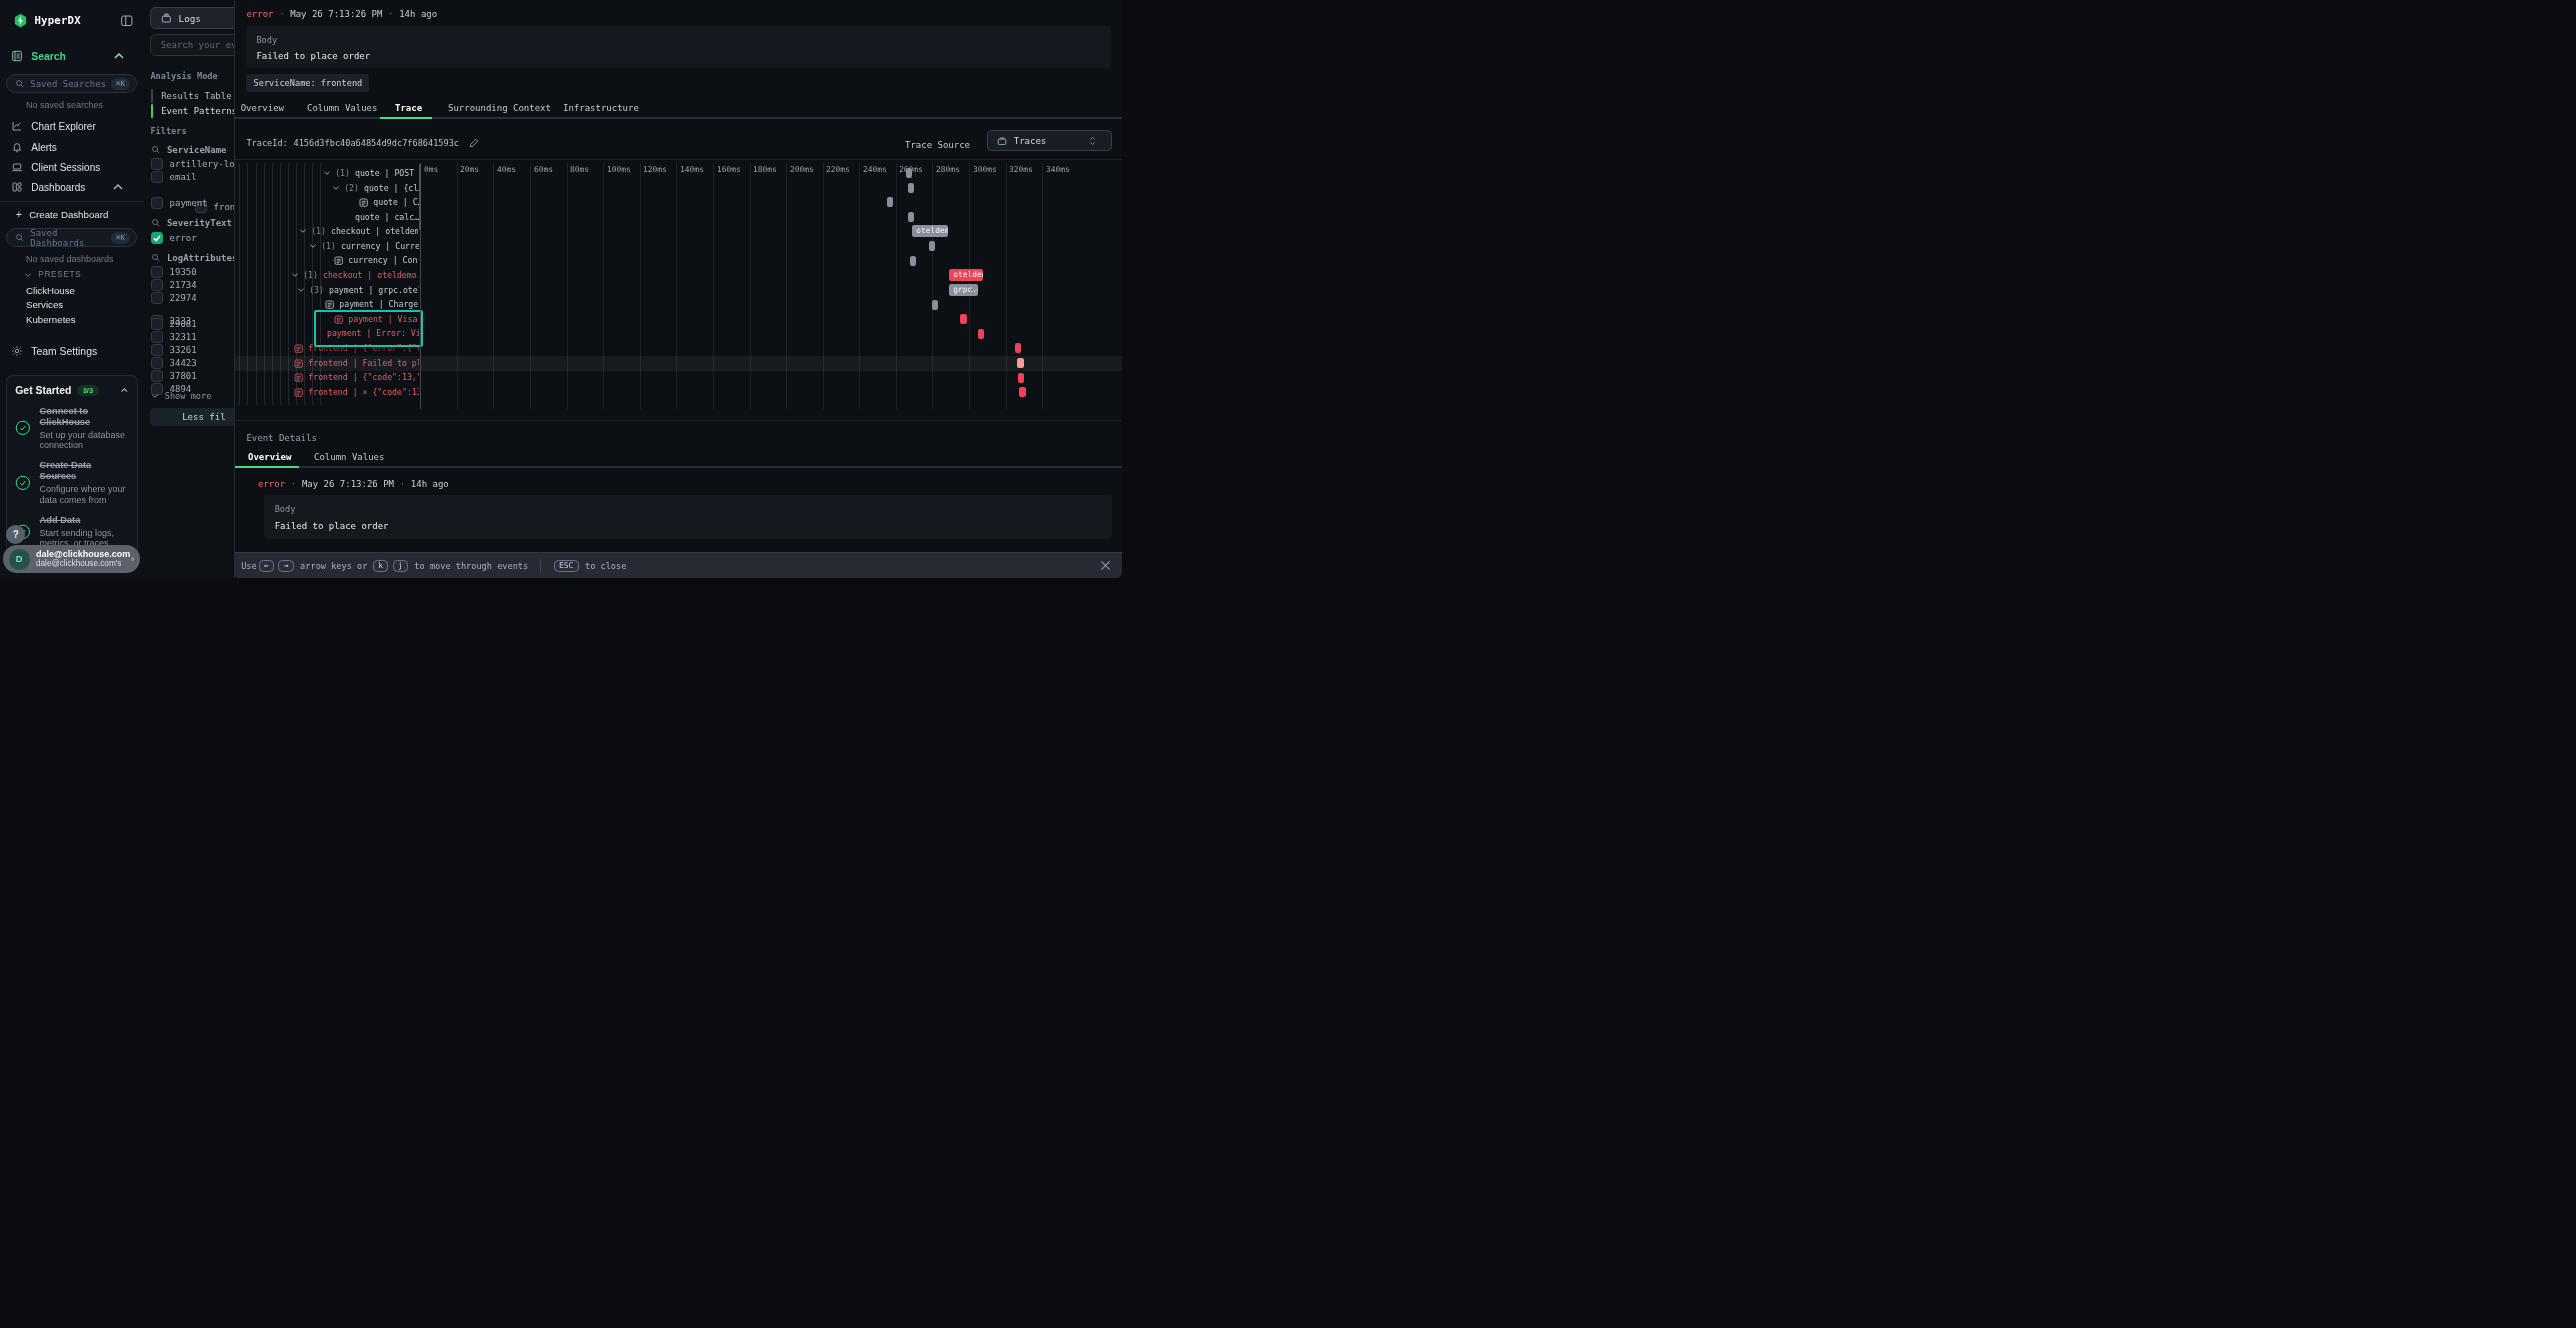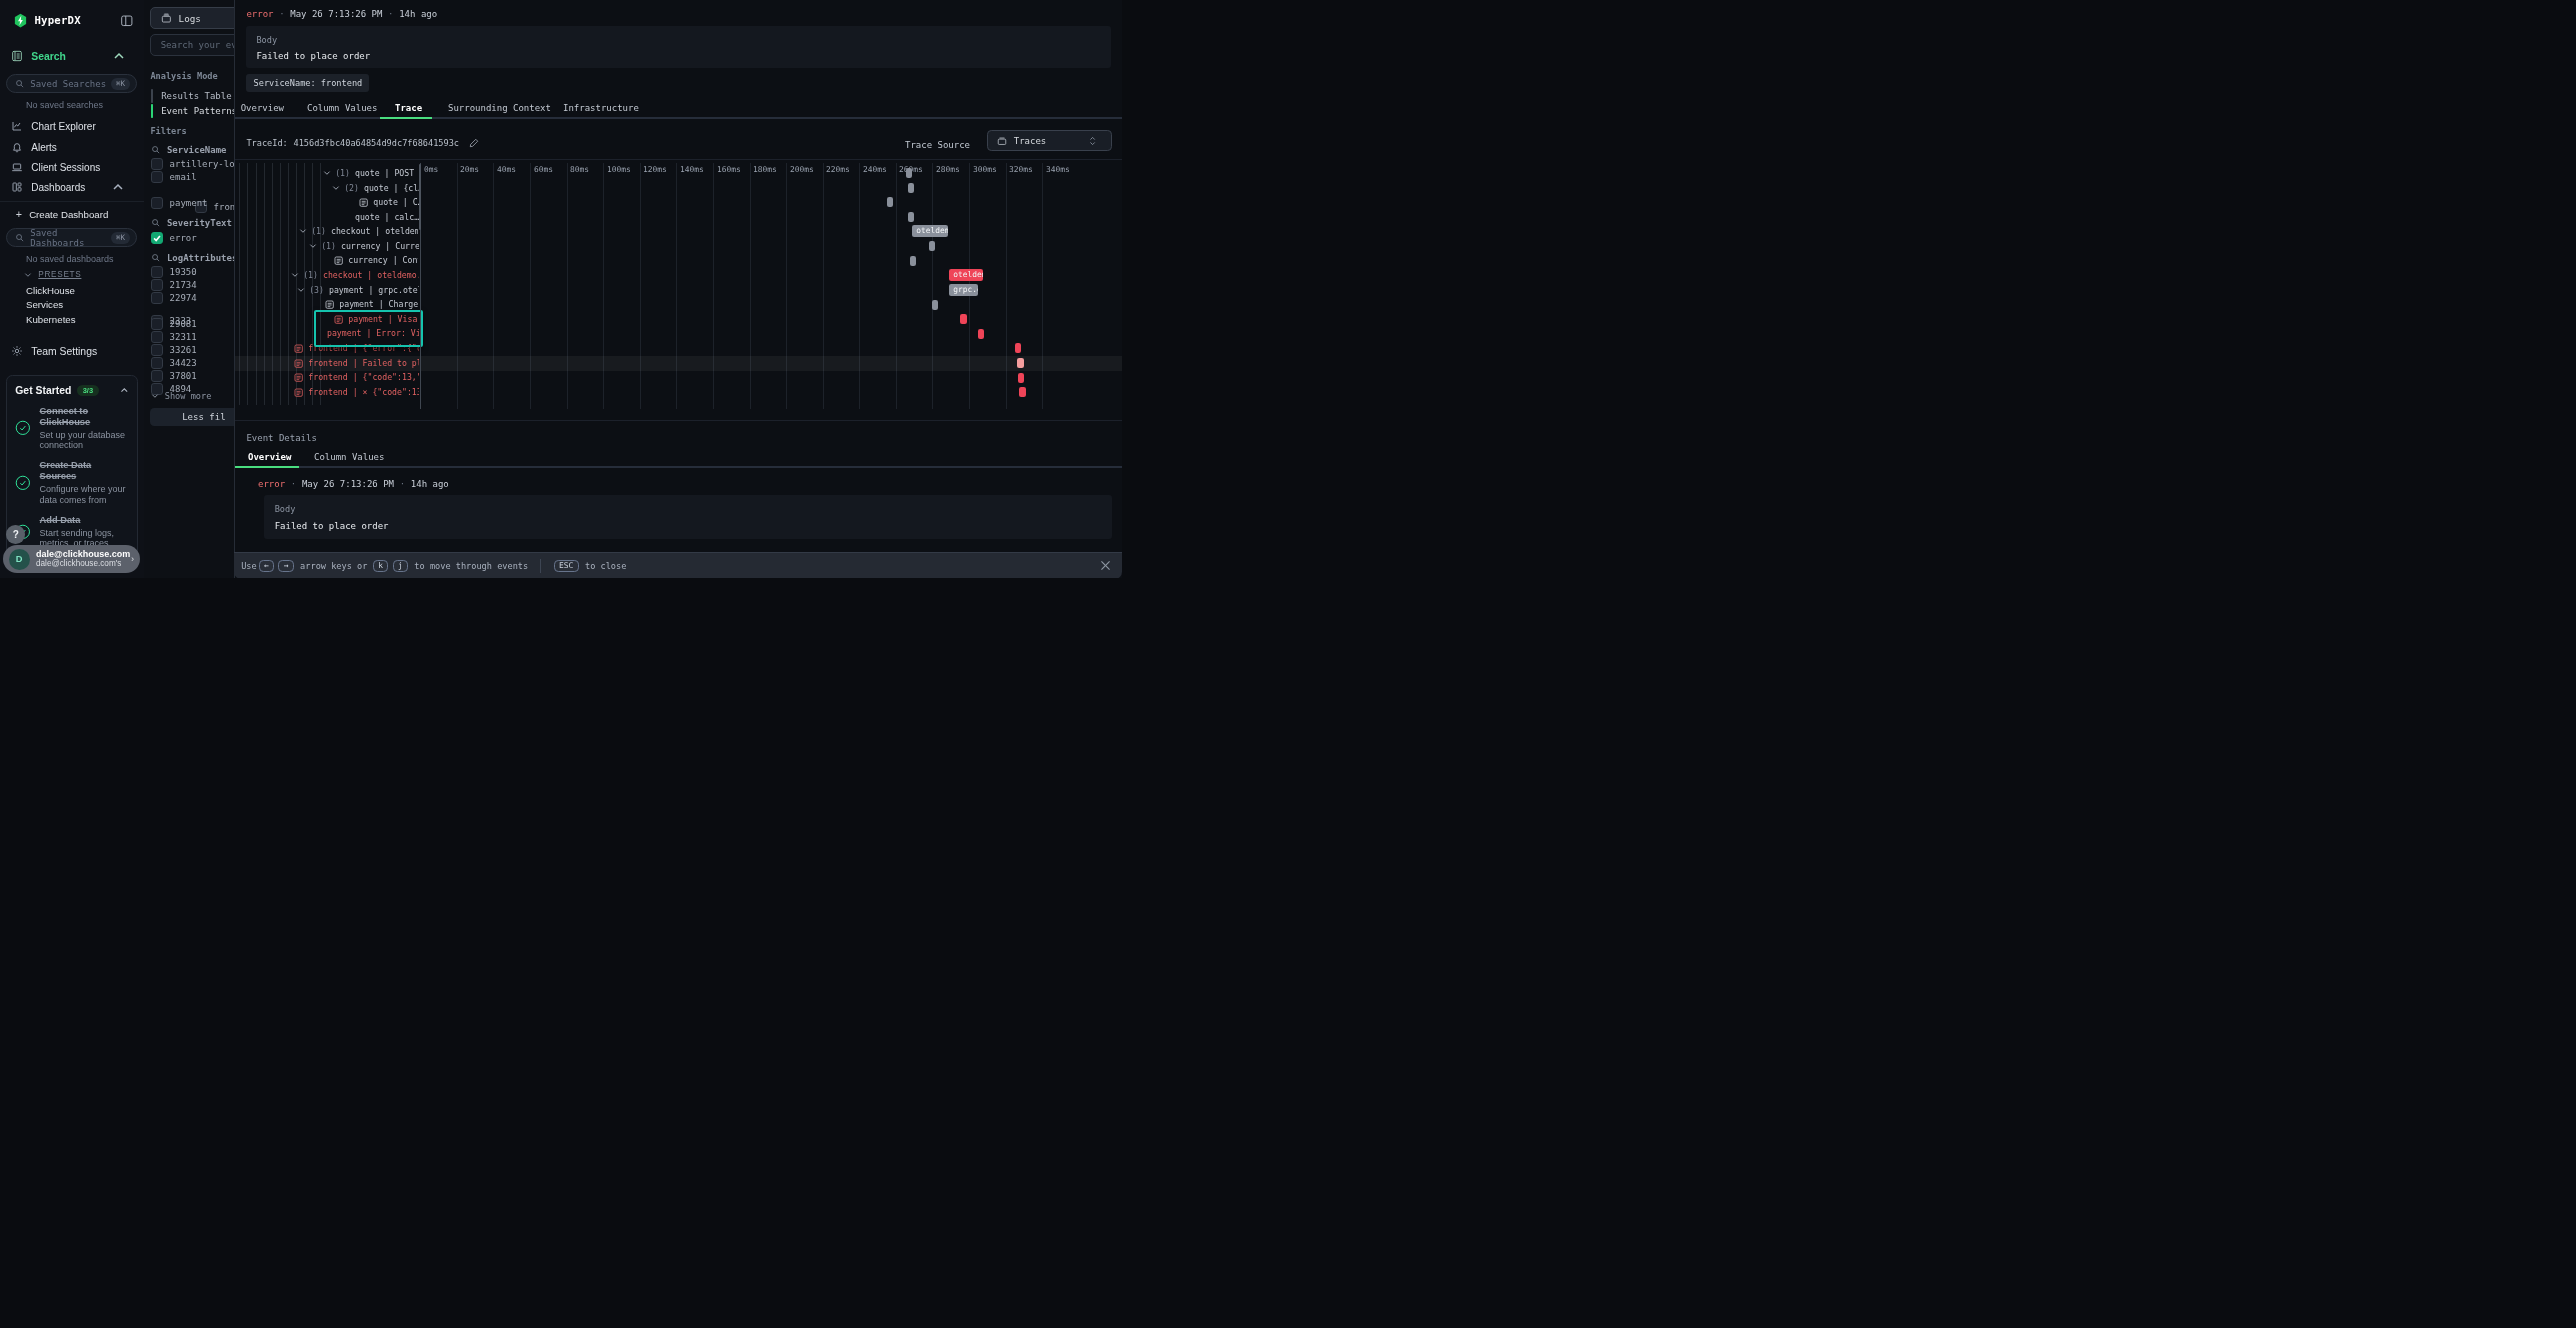--- a/index.html
+++ b/index.html
@@ -28,21 +28,21 @@
   .pill .ph{color:#687284;font-size:9px;flex:1;font-family:"DejaVu Sans Mono",monospace;}
   .pill .kbd-badge{background:#232a35;border-radius:7.2px;color:#8a93a2;font-size:7.5px;padding:1.4px 5px;font-family:"DejaVu Sans Mono",monospace;}
   .muted-line{color:#6f7889;font-size:9px;}
   .nav-item{position:absolute;left:0;width:144px;height:20px;display:flex;align-items:center;padding-left:10.7px;box-sizing:border-box;cursor:pointer;}
   .nav-item .icn{width:12px;height:12px;color:#a8b1bf;margin-right:8.6px;}
   .nav-item .lbl{font-size:10px;color:#dde1e7;}
   .sep{position:absolute;left:0;width:144px;height:0.7px;background:#1b2028;}
   .create-dash{position:absolute;left:15.7px;display:flex;align-items:center;cursor:pointer;color:#e2e5ea;font-size:9.7px;}
   .create-dash .plus{margin-right:7.2px;color:#cfd4db;font-size:10.7px;}
   .preset-item{position:absolute;left:26px;font-size:9.7px;color:#dde1e7;cursor:pointer;}
-  .presets-row{position:absolute;left:24px;display:flex;align-items:flex-end;color:#78818f;cursor:pointer;text-decoration:underline;}
+  .presets-row{position:absolute;left:24px;display:flex;align-items:flex-end;color:#78818f;cursor:pointer;}
   .presets-row .icn{width:7.9px;height:7.9px;margin-right:6.4px;color:#78818f;}
   .presets-row .cap{font-size:8.2px;letter-spacing:0.7px;}
   
   #gs-card{left:5.7px;top:375px;width:132px;background:#10141b;border:0.7px solid #232933;border-radius:6.4px;padding:8.6px 8.6px 7.2px 8.6px;box-sizing:border-box;}
   .gs-head{display:flex;align-items:center;}
   .gs-title{font-weight:bold;font-size:10.4px;color:#f2f4f6;}
   .gs-badge{margin-left:5.7px;background:#16301f;color:#4ade80;font-size:7.5px;font-weight:bold;border-radius:6.4px;padding:1.4px 5.7px;}
   .gs-chev{margin-left:auto;width:8.6px;height:8.6px;color:#aeb6c2;}
   .gs-item{display:flex;margin-top:9.3px;}
   .gs-check{width:15.7px;height:15.7px;flex:0 0 15.7px;margin-right:8.6px;align-self:center;color:#2fe39a;}

